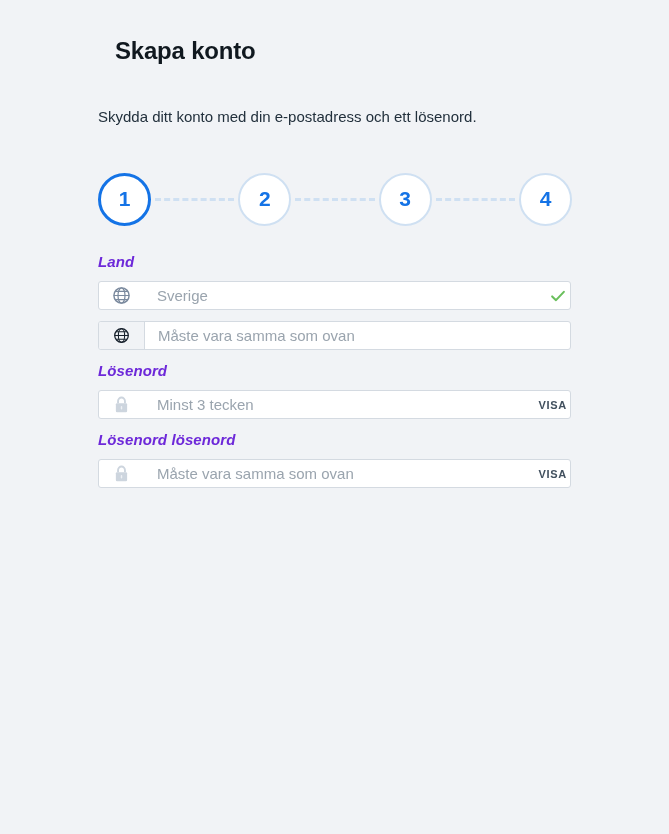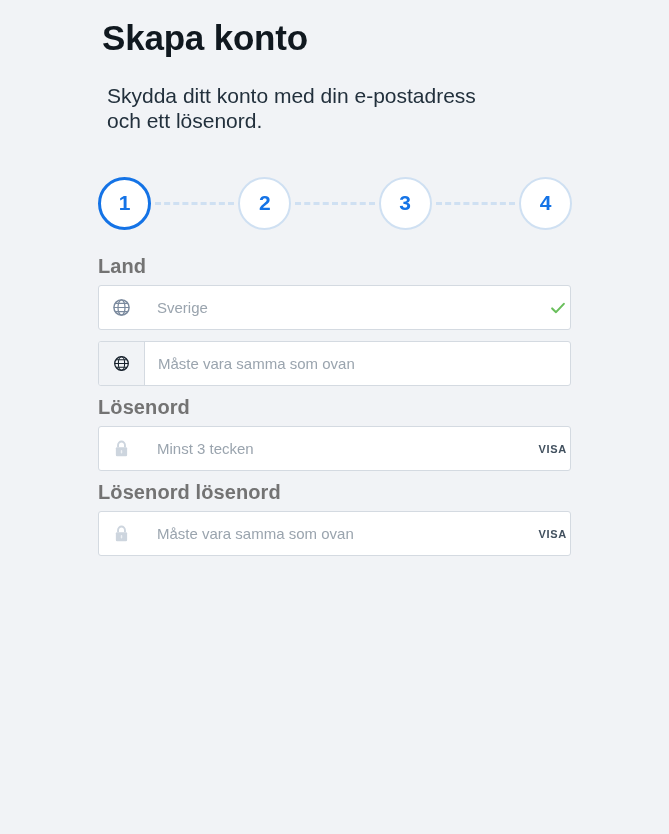--- a/index.html
+++ b/index.html
@@ -15,33 +15,33 @@
     overflow: hidden;
   }
   .page {
     width: 669px;
     height: 834px;
     box-sizing: border-box;
     padding: 0 98px 0 98px;
     position: relative;
   }
   .page-title {
-    font-size: 35px;
+    font-size: 24px;
     font-weight: bold;
     letter-spacing: -0.2px;
     color: #10181f;
-    margin: 4px;
+    margin: 17px;
     padding-top: 17px;
     line-height: 34px;
   }
   .page-subtitle {
-    font-size: 21px;
+    font-size: 15px;
     line-height: 25px;
     color: #22303c;
-    margin: 9px;
+    margin: 0;
     padding-top: 19px;
     width: 392px;
   }
 
   
   .stepper {
     margin-top: 39px;
     height: 62px;
     display: flex;
     align-items: center;
@@ -79,30 +79,31 @@
   }
 
   
   .fields {
     margin-top: 22px;
   }
   .field {
     margin-bottom: 11px;
   }
   .field-label {
-    font-size: 20px;
-    font-weight: bold;
-    color: #737373;
+    font-size: 15px;
+    font-weight: bold;
+    color: #6d28d9;
     line-height: 20px;
     margin-bottom: 9px;
     letter-spacing: 0.1px;
+    font-style: italic;
   }
   .input-shell {
     width: 473px;
-    height: 45px;
+    height: 29px;
     box-sizing: border-box;
     background: #ffffff;
     border: 1px solid #d4dae1;
     border-radius: 3px;
     display: flex;
     align-items: stretch;
     overflow: hidden;
   }
   .icon-cell {
     width: 45px;

